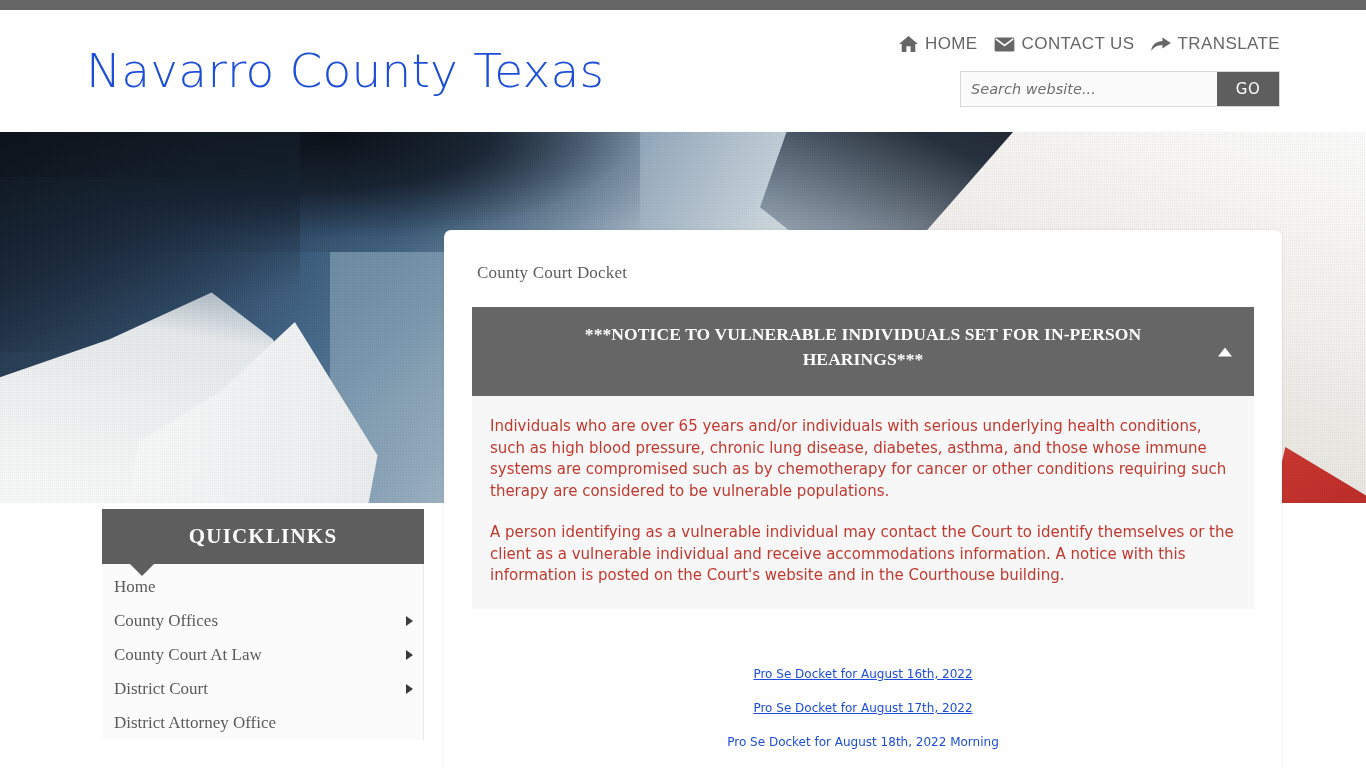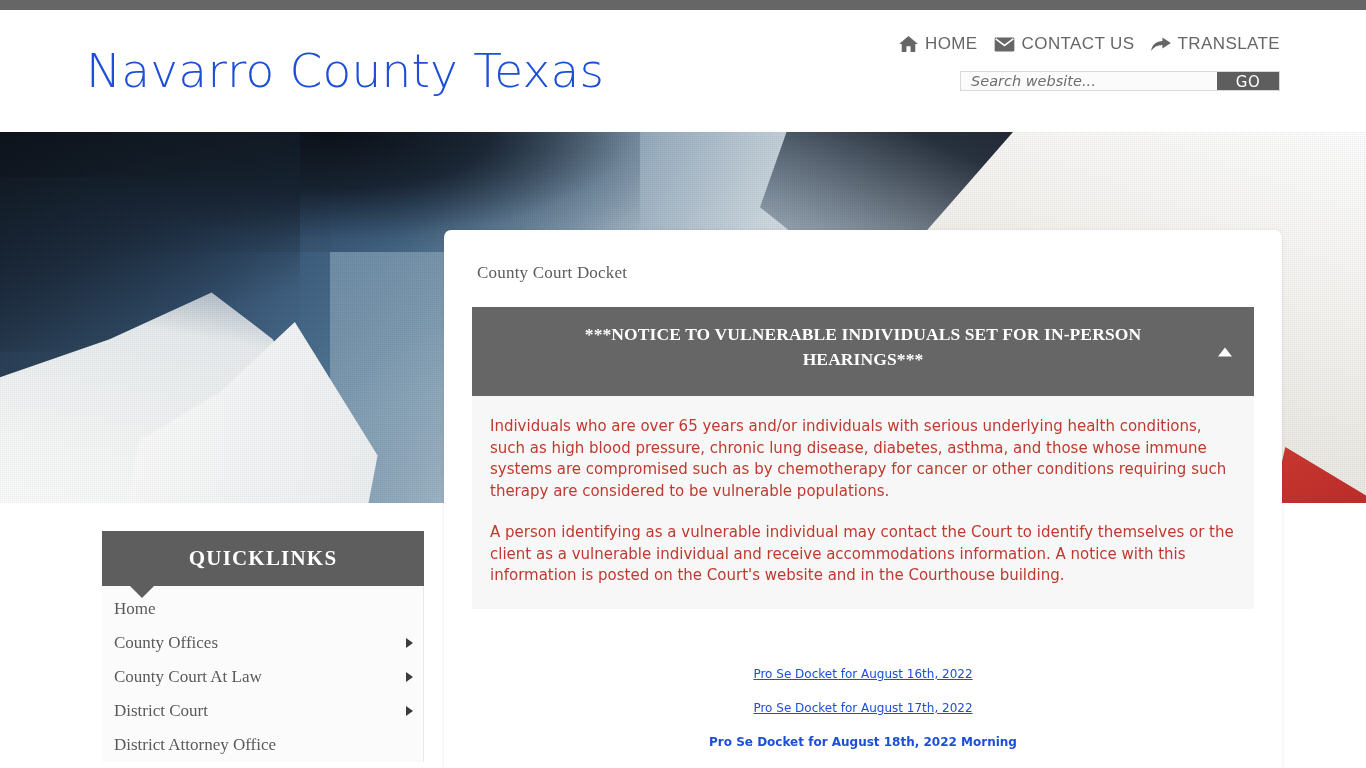--- a/index.html
+++ b/index.html
@@ -45,21 +45,21 @@
     display: flex; align-items: center; gap: 7px;
     color: #666666; text-decoration: none;
     cursor: pointer;
   }
   .header-nav .nav-item svg { display: block; }
 
   
   .search-wrap {
     position: absolute; right: 86px; top: 61px;
     display: flex;
-    width: 320px; height: 20px;
+    width: 320px; height: 36px;
     border: 1px solid #d7d7d7;
     background: #fbfbfb;
   }
   .search-input {
     flex: 1;
     border: 0; outline: 0;
     background: transparent;
     padding: 0 10px;
     font-family: "DejaVu Sans", sans-serif;
     font-size: 14.5px;
@@ -205,25 +205,25 @@
   }
   .docket-link {
     display: block;
     margin-bottom: 20px;
     font-family: "DejaVu Sans", sans-serif;
     font-size: 12px;
     color: #1d4ed8;
     text-decoration: underline;
     cursor: pointer;
   }
-  .docket-link.no-underline { text-decoration: none; font-weight: bold; }
+  .docket-link.no-underline { text-decoration: none; }
 
   
   .quicklinks {
-    position: absolute; left: 102px; top: 531px;
+    position: absolute; left: 102px; top: 509px;
     width: 322px;
     z-index: 4;
   }
   .ql-head {
     position: relative;
     background: #5e5e5e;
     height: 55px;
     display: flex; align-items: center; justify-content: center;
     color: #ffffff;
     font-family: "Liberation Serif", "DejaVu Serif", serif;

